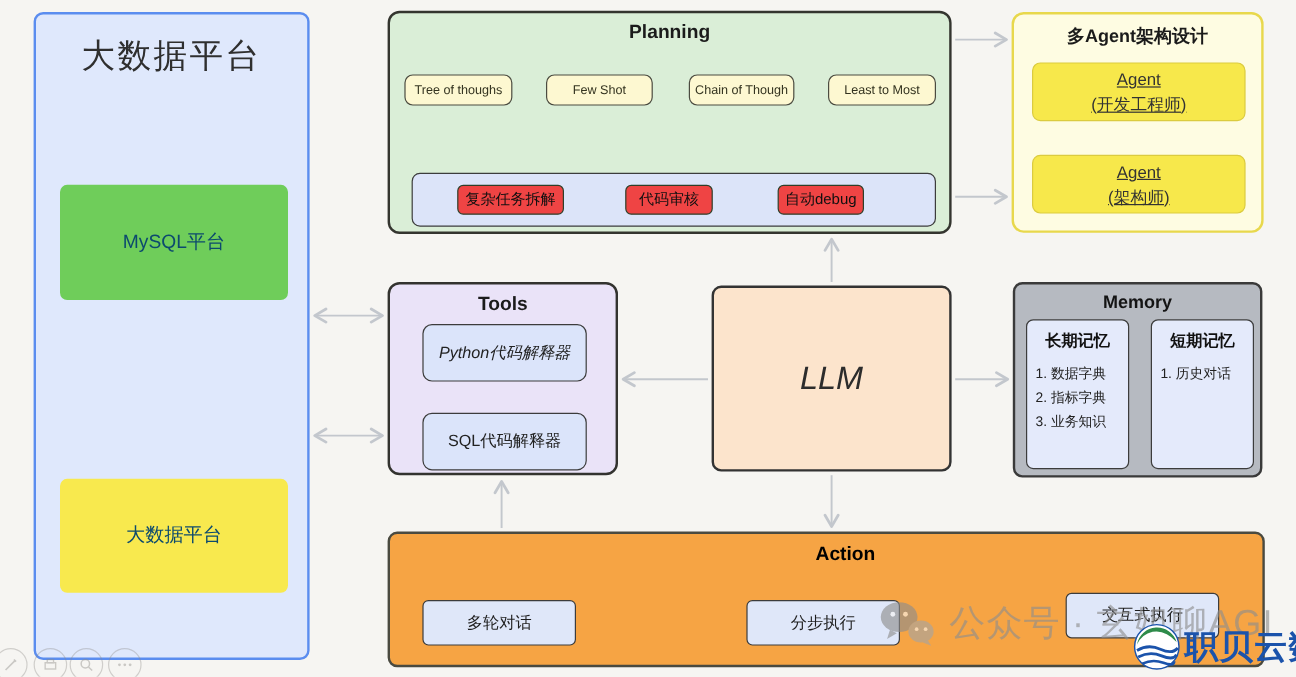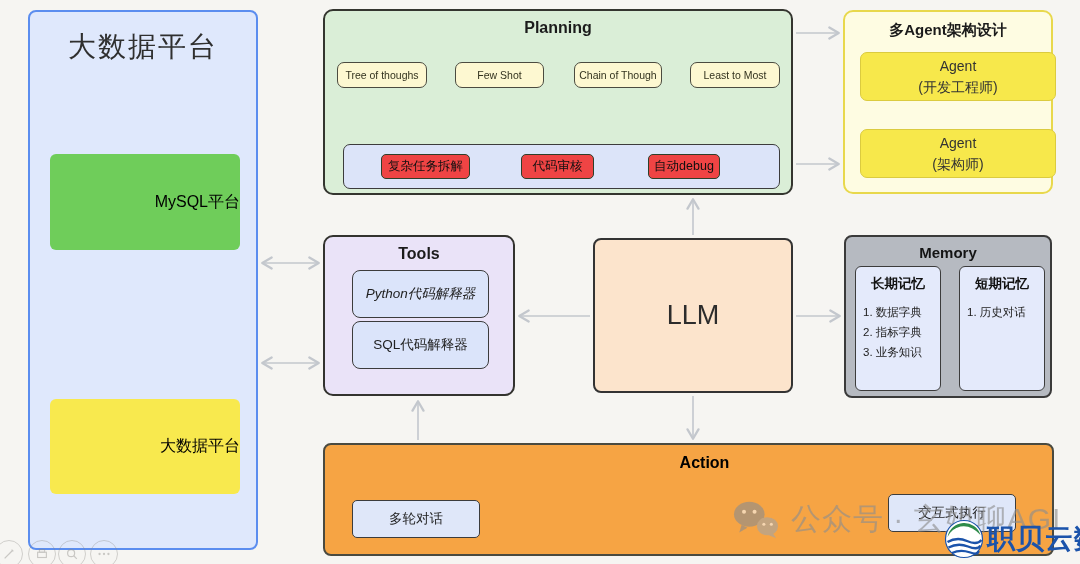--- a/index.html
+++ b/index.html
@@ -14,21 +14,21 @@
   .flexc{display:flex;align-items:center;justify-content:center;text-align:center;}
 
   
   #arrow-layer{position:absolute;left:0;top:0;z-index:2;}
 
   
   .left-panel{left:28px;top:10px;width:230px;height:540px;background:#dfe8fc;
     border:2px solid #5b8def;border-radius:8px;z-index:3;}
   .lp-title{margin-top:16px;text-align:center;font-size:28px;font-weight:500;
     letter-spacing:2px;color:#2f2f2f;}
-  .lp-node{left:20px;width:190px;border-radius:6px;font-size:16px;color:#000000;justify-content:flex-end;}
+  .lp-node{left:20px;width:190px;border-radius:6px;font-size:16px;color:#0c4a6e;}
   .lp-mysql{top:142px;height:96px;background:#6fcd5a;}
   .lp-bigdata{top:387px;height:95px;background:#f8e94e;}
 
   
   .planning{left:323px;top:9px;width:470px;height:186px;background:#daeed7;
     border:2px solid #34352f;border-radius:10px;z-index:3;}
   .sect-title{padding-top:8px;text-align:center;font-size:16px;font-weight:bold;color:#1b1b1b;}
   .chip{height:26px;background:#fdf8d1;border:1.5px solid #4b4b40;border-radius:7px;
     font-size:10.5px;color:#33331f;}
   .chip0{left:12px;top:51px;width:90px;}
@@ -40,36 +40,36 @@
   .task{top:9px;height:25px;background:#ef4444;border:1.5px solid #2e3f2a;
     border-radius:5px;font-size:12.5px;color:#101010;}
   .task0{left:37px;width:89px;}
   .task1{left:177px;width:73px;}
   .task2{left:304px;width:72px;}
 
   
   .agents{left:843px;top:10px;width:210px;height:184px;background:#fefce2;
     border:2px solid #e8d84c;border-radius:10px;z-index:3;}
   .agents .sect-title{padding-top:9px;font-size:15px;}
-  .agent-box{left:15px;width:196px;height:49px;background:#f7e84b;border:1px solid #dbcb3f;
-    border-radius:7px;flex-direction:column;font-size:14px;line-height:1.45;color:#333;}
+  .agent-box{left:15px;width:178px;height:49px;background:#f7e84b;border:1px solid #dbcb3f;
+    border-radius:7px;flex-direction:column;font-size:14px;line-height:1.45;color:#333;text-decoration:underline;}
   .agent0{top:40px;}
   .agent1{top:117px;}
 
   
   .tools{left:323px;top:235px;width:192px;height:161px;background:#eae3f8;
     border:2px solid #33332f;border-radius:10px;z-index:3;}
   .tool-item{left:27px;width:137px;height:48px;background:#dbe4fa;border:1.5px solid #3c3c3c;
     border-radius:8px;font-size:13.5px;color:#222;}
   .tool0{top:33px;font-style:italic;}
-  .tool1{top:84px;}
+  .tool1{top:107px;}
 
   
   .llm{left:593px;top:238px;width:200px;height:155px;background:#fce4cc;
-    border:2px solid #333;border-radius:8px;font-size:27px;color:#2c2c2c;z-index:3;}
+    border:2px solid #333;border-radius:8px;font-size:27px;color:#2c2c2c;z-index:3;font-style:italic;}
 
   
   .memory{left:844px;top:235px;width:208px;height:163px;background:#b6bac1;
     border:2px solid #3a3a3a;border-radius:8px;z-index:3;}
   .memory .sect-title{padding-top:7px;font-size:15px;color:#141414;}
   .mem-box{top:29px;width:86px;height:125px;background:#e4eafb;border:1.5px solid #3c3c3c;
     border-radius:6px;}
   .mem-lt{left:9px;}
   .mem-st{left:113px;}
   .mem-title{margin-top:8px;text-align:center;font-size:13.5px;font-weight:bold;color:#111;}
@@ -183,20 +183,21 @@
     <div class="mem-title">短期记忆</div>
     <div class="mem-list">
       <div>1. 历史对话</div>
     </div>
   </div>
 </section>
 
 <section class="abs action">
   <div class="sect-title">Action</div>
   <div class="abs flexc action-item act0">多轮对话</div>
+  <div class="abs flexc action-item act1">分步执行</div>
   <div class="abs flexc action-item act2">交互式执行</div>
 </section>
 
 <div class="abs watermark">
   <svg width="46" height="40" viewBox="0 0 48 40">
     <ellipse cx="17" cy="14" rx="16" ry="13" fill="#8d8d8d"></ellipse>
     <path d="M9 25 L6.5 33 L15 28 Z" fill="#8d8d8d"></path>
     <circle cx="11.5" cy="11.5" r="2.1" fill="#f6f5f2"></circle>
     <circle cx="22.5" cy="11.5" r="2.1" fill="#f6f5f2"></circle>
     <ellipse cx="36" cy="26.5" rx="11" ry="9.5" fill="#a4a4a4"></ellipse>

